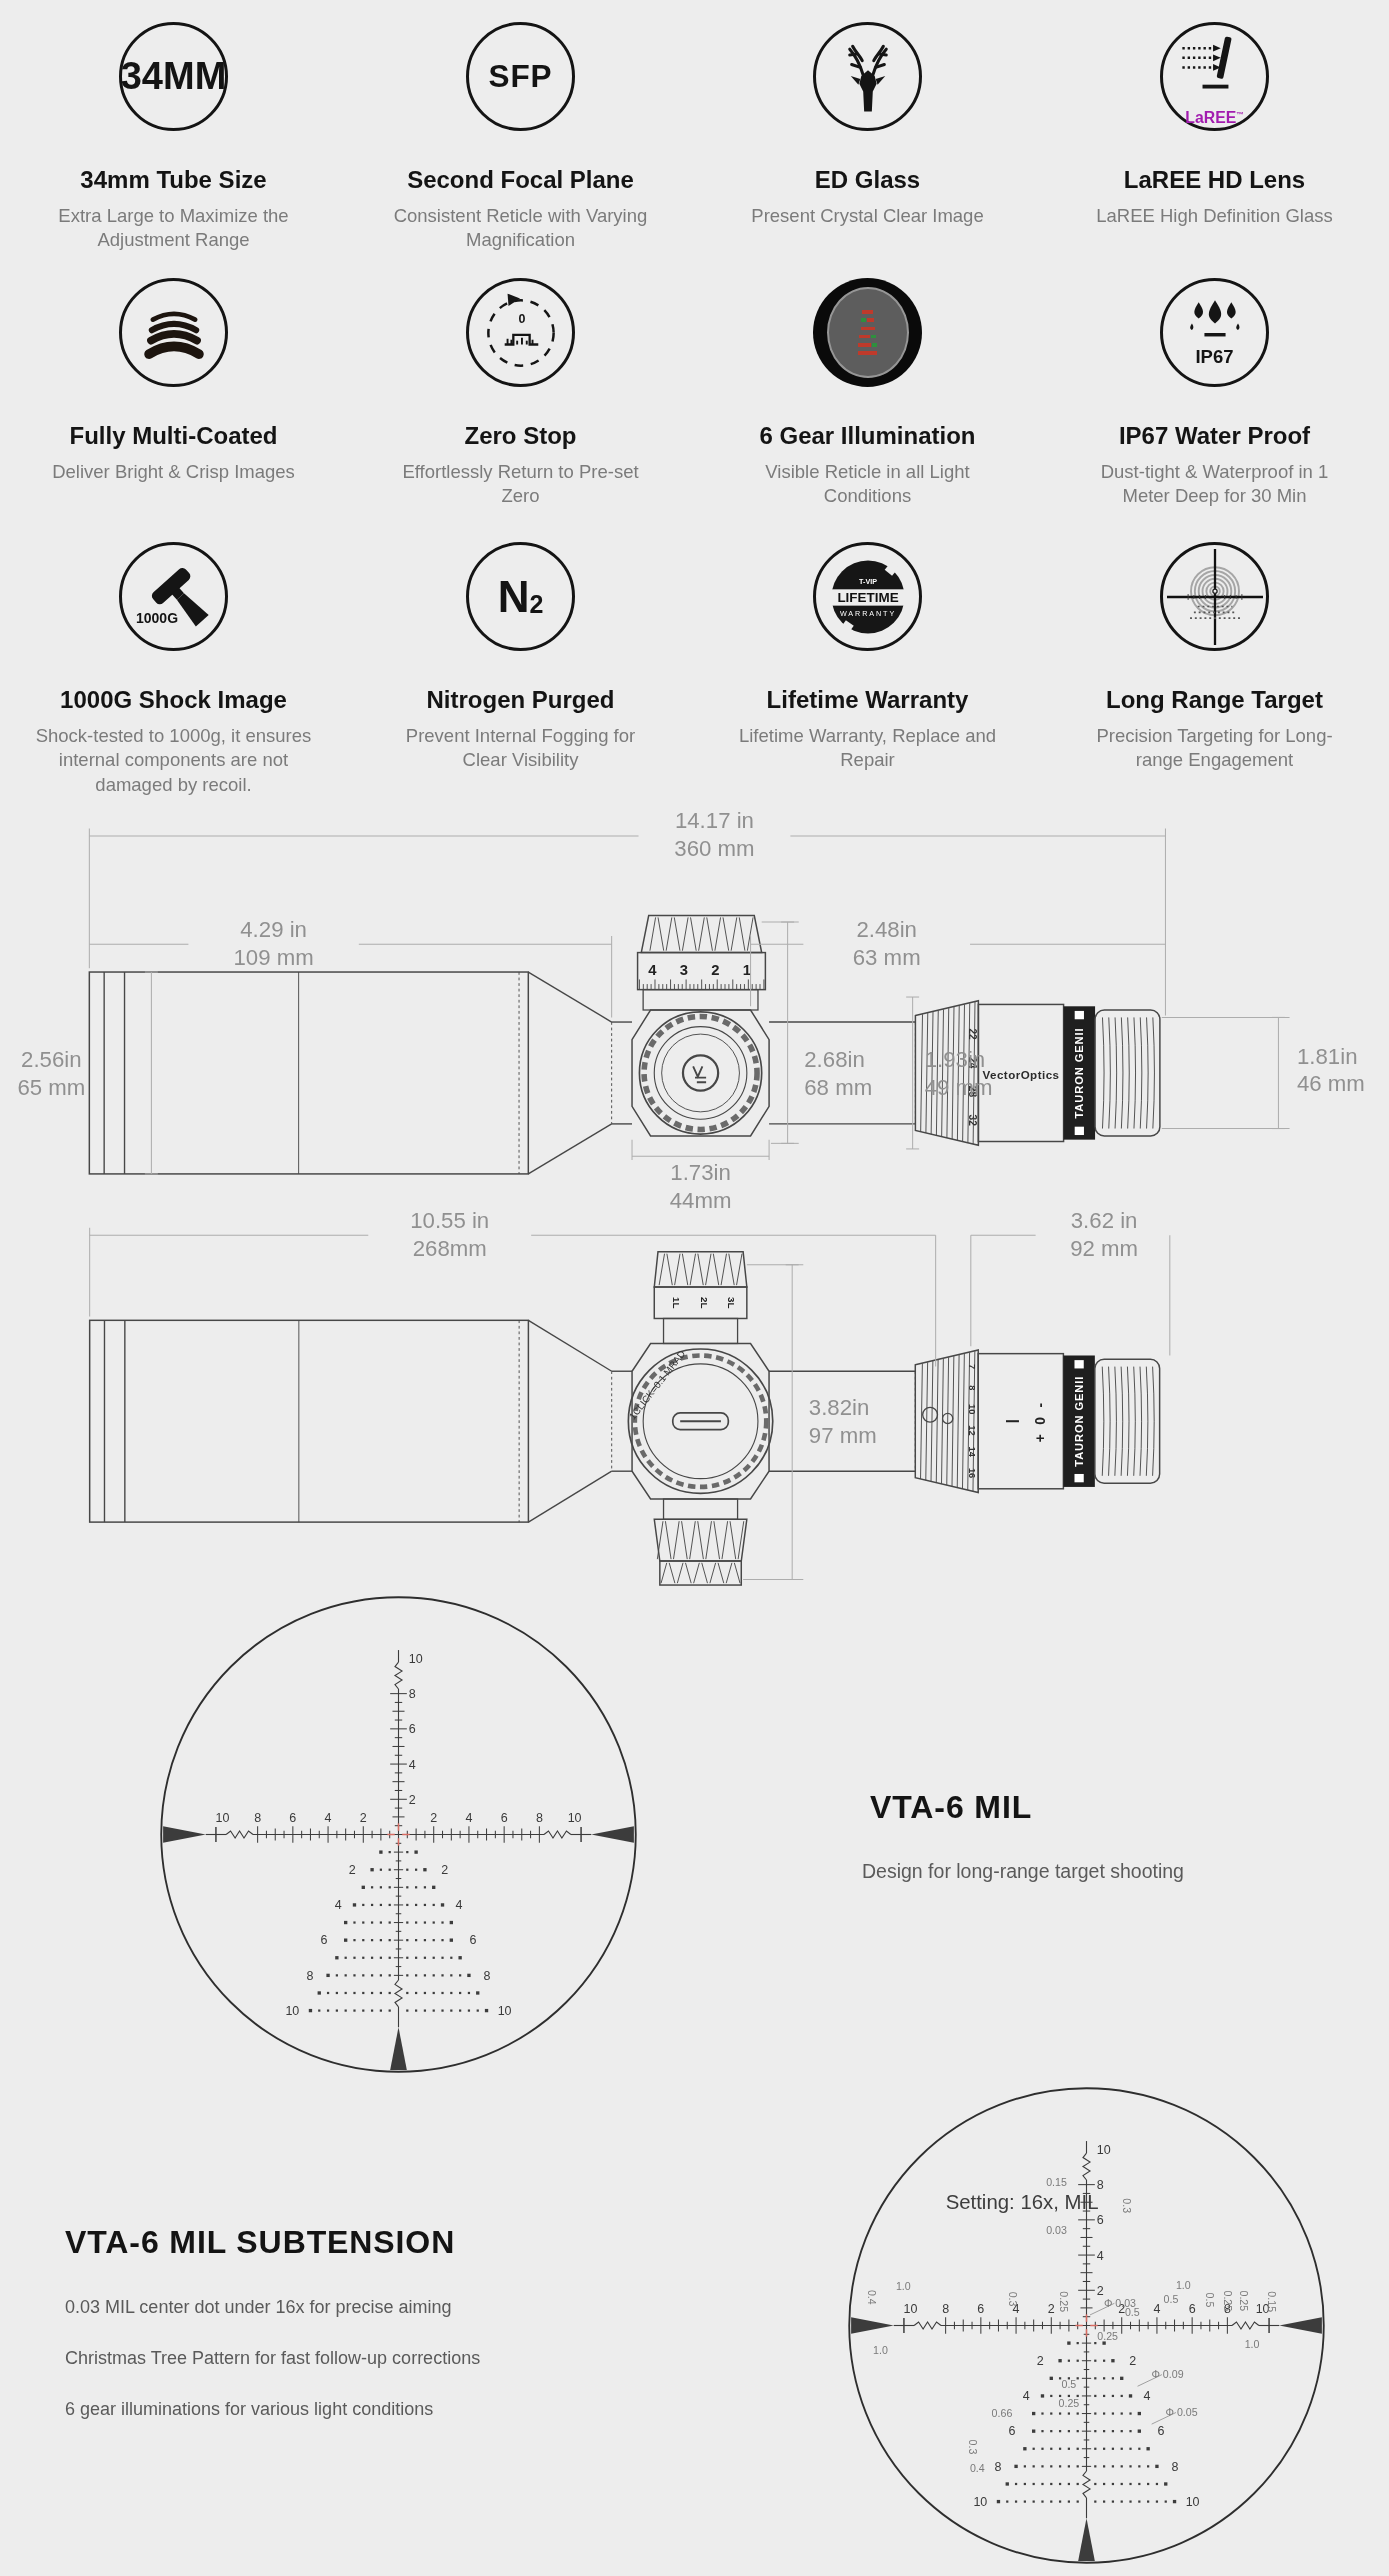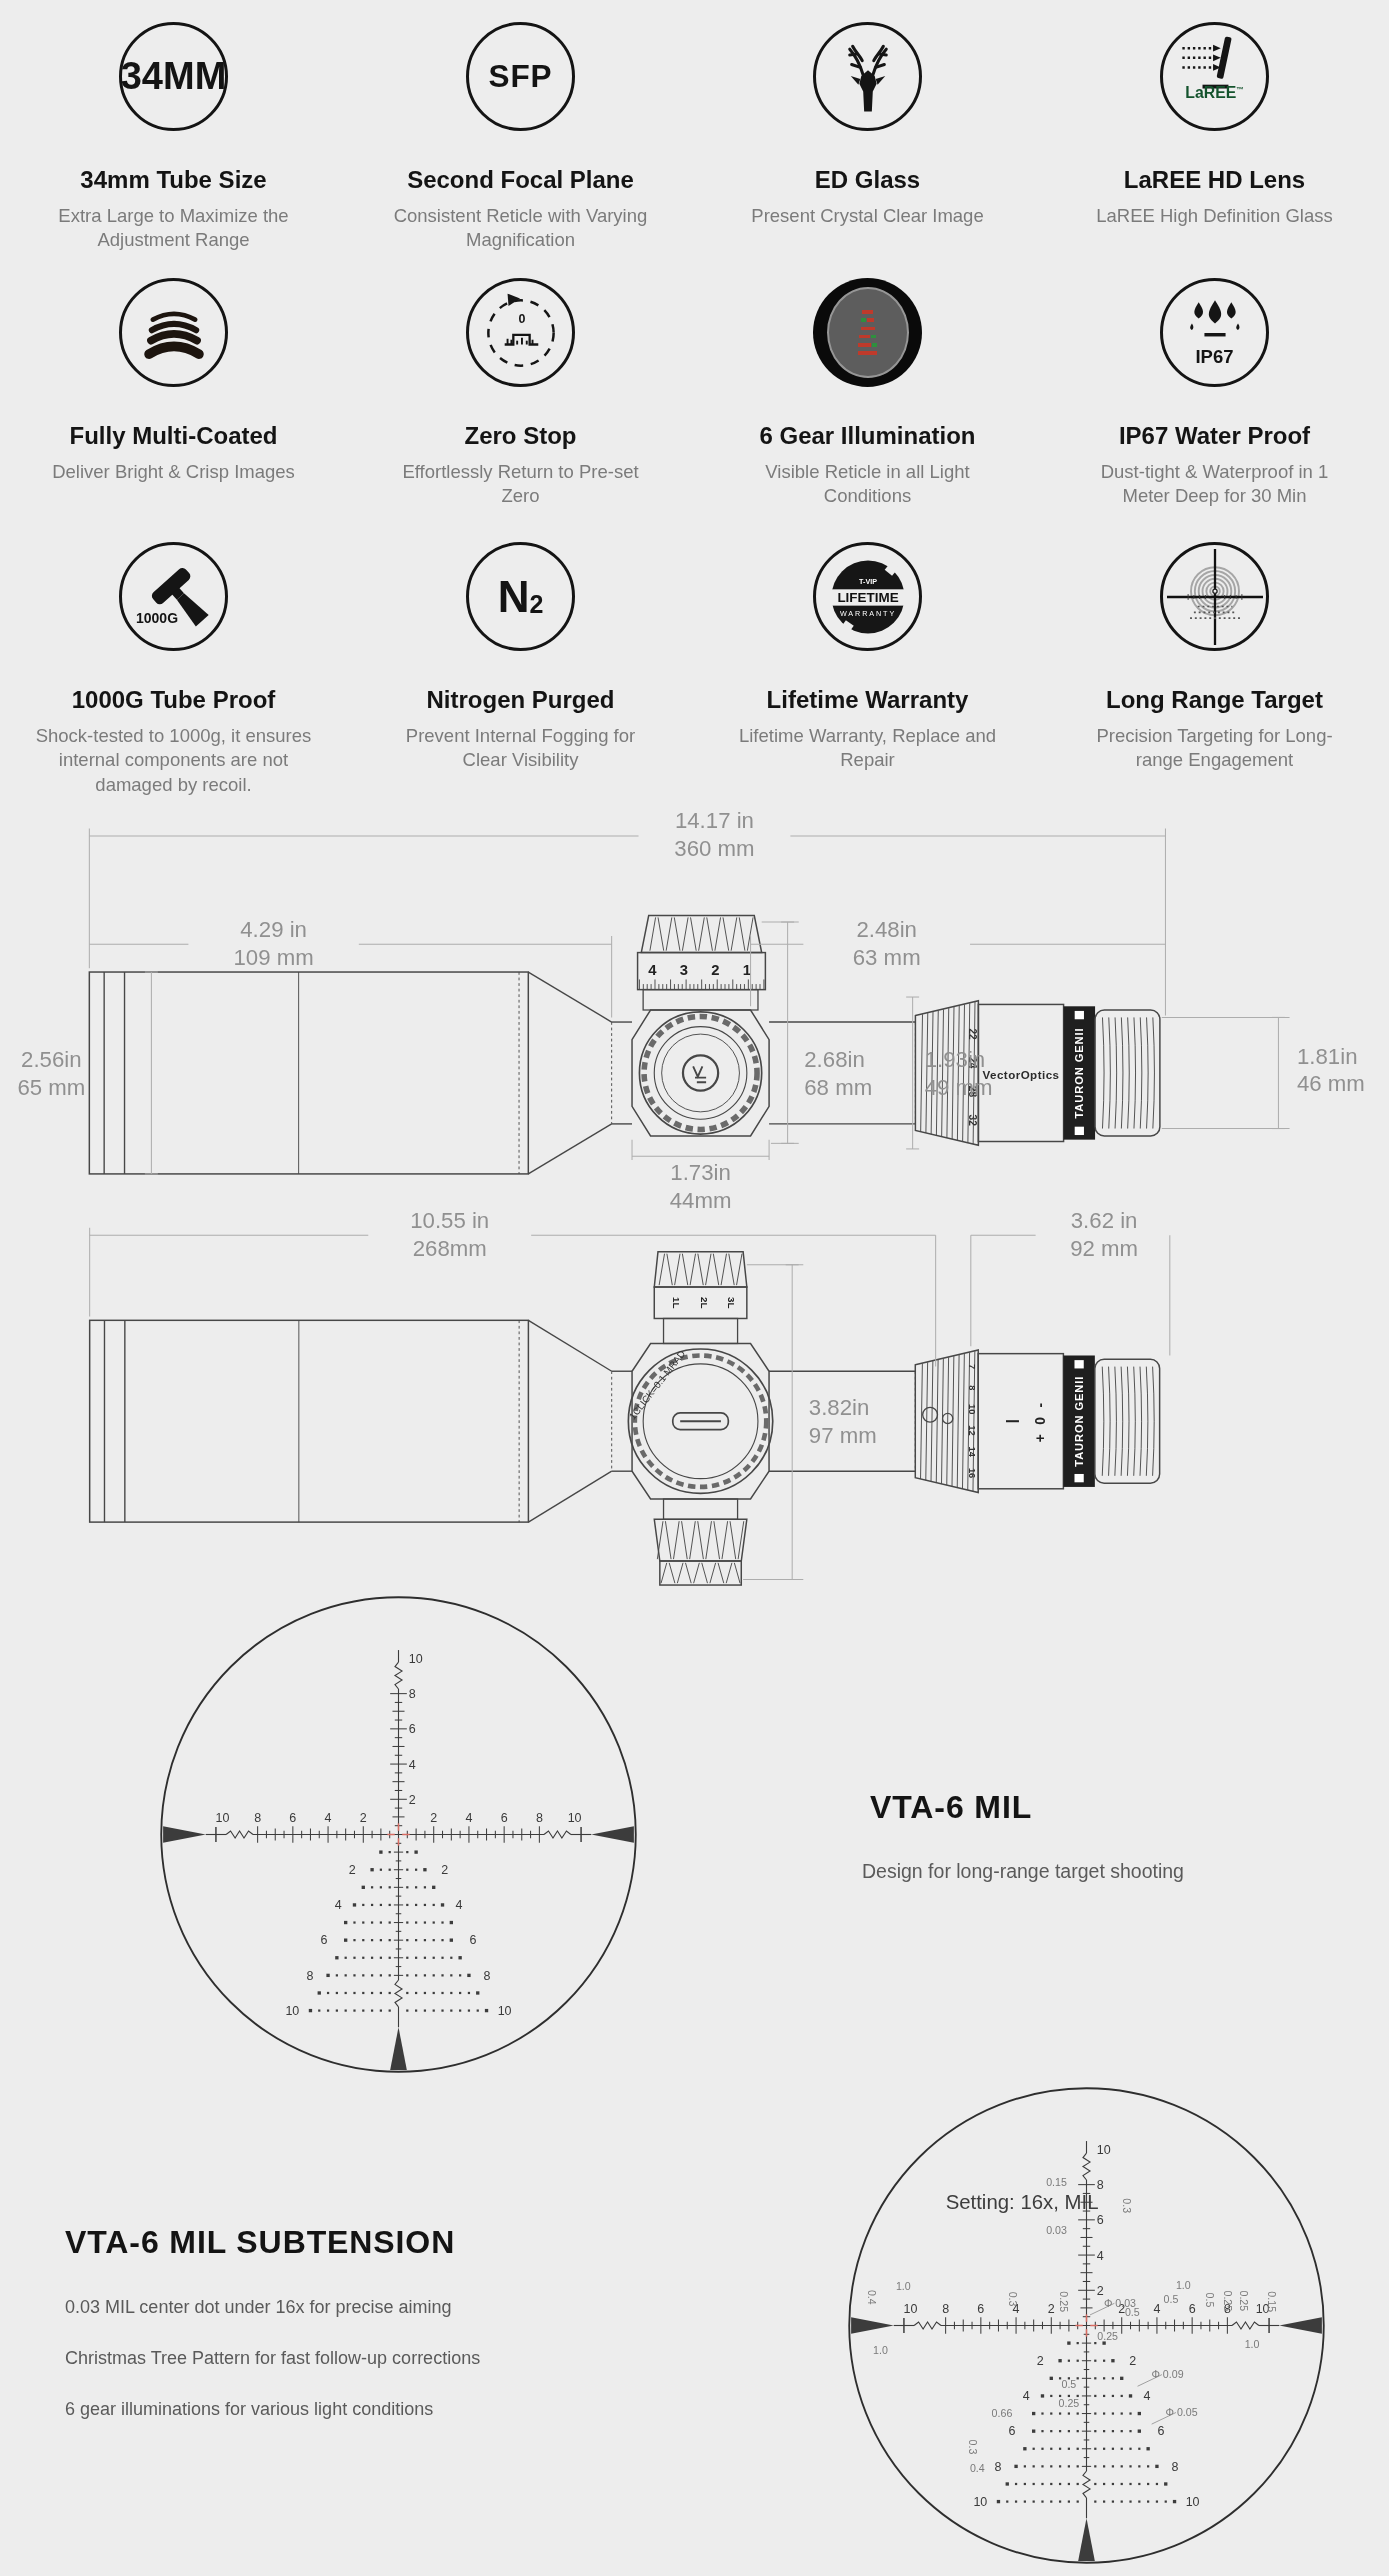--- a/index.html
+++ b/index.html
@@ -12,21 +12,21 @@
   .circ svg{width:96px;height:96px;display:block}
   .ftitle{font-size:24px;font-weight:bold;color:#141414;text-align:center;margin-bottom:10.2px;line-height:1.15}
   .fdesc{font-size:18.5px;color:#7b7b7b;text-align:center;width:278px;line-height:1.32}
   .ic34{display:flex;align-items:center;line-height:.84;color:#141414;font-weight:bold}
   .ic34 .t1{font-size:38px}
   .ic34 .t2{font-size:38px}
   .icsfp{font-size:31.5px;font-weight:bold;color:#141414;letter-spacing:0.9px}
   .icn2{display:flex;align-items:flex-end;color:#141414;font-weight:bold}
   .icn2 .n{font-size:44px;line-height:1}
   .icn2 .sub{font-size:25px;line-height:1;margin-bottom:1.9px}
-  .laree-label{position:absolute;bottom:26px;width:100%;text-align:center;font-weight:bold;font-size:15.8px;color:#14532d}
+  .laree-label{position:absolute;bottom:1px;width:100%;text-align:center;font-weight:bold;font-size:15.8px;color:#a21caf}
   .laree-label sup{font-size:7.4px}
   .ip67-label{position:absolute;bottom:15.8px;width:100%;text-align:center;font-weight:bold;font-size:18.5px;color:#141414}
   .g1000-label{position:absolute;left:14px;top:65px;font-weight:bold;font-size:14px;color:#141414}
   .ibars{display:flex;flex-direction:column;align-items:center;gap:4.6px;width:100%;}
   .ibar{display:flex;height:3.7px;gap:0.9px}
   .ibar i{display:block;height:3.7px}
   .ibar .r{background:var(--ill-red,#bf3a2b)}
   .ibar .g{background:var(--ill-green,#2f8f3e)}
   .inner-oval{width:78px;height:87px;background:#5d5d5d;border:2.8px solid #969696;border-radius:50%;display:flex;align-items:center;justify-content:center}
   
@@ -195,21 +195,21 @@
     <div class="circ">
       <svg viewBox="0 0 100 100">
         <g transform="rotate(-42 50 42)" fill="#151515">
           <rect x="27" y="30" width="46" height="15" rx="5"></rect>
           <rect x="45" y="44" width="10" height="8"></rect>
           <polygon points="45,52 55,52 59,86 41,86"></polygon>
         </g>
       </svg>
       <div class="g1000-label">1000G</div>
     </div>
-    <div class="ftitle">1000G Tube Proof</div>
+    <div class="ftitle">1000G Shock Image</div>
     <div class="fdesc">Shock-tested to 1000g, it ensures internal components are not damaged by recoil.</div>
   </div>
 
   <div class="cell">
     <div class="circ">
       <div class="icn2">
         <span class="n">N</span>
         <span class="sub">2</span>
       </div>
     </div>

